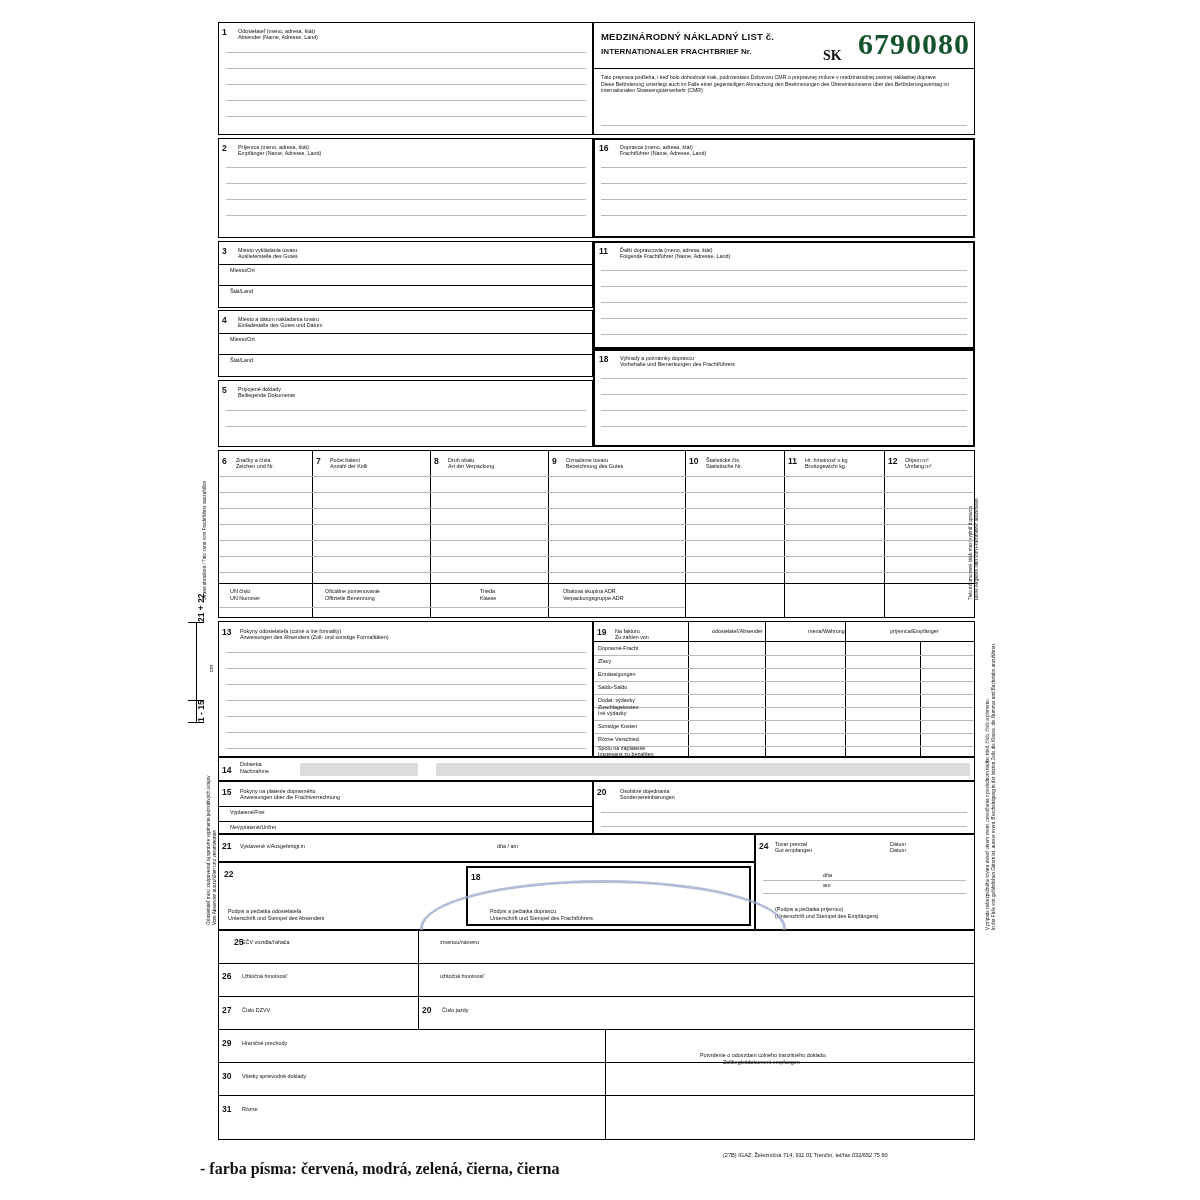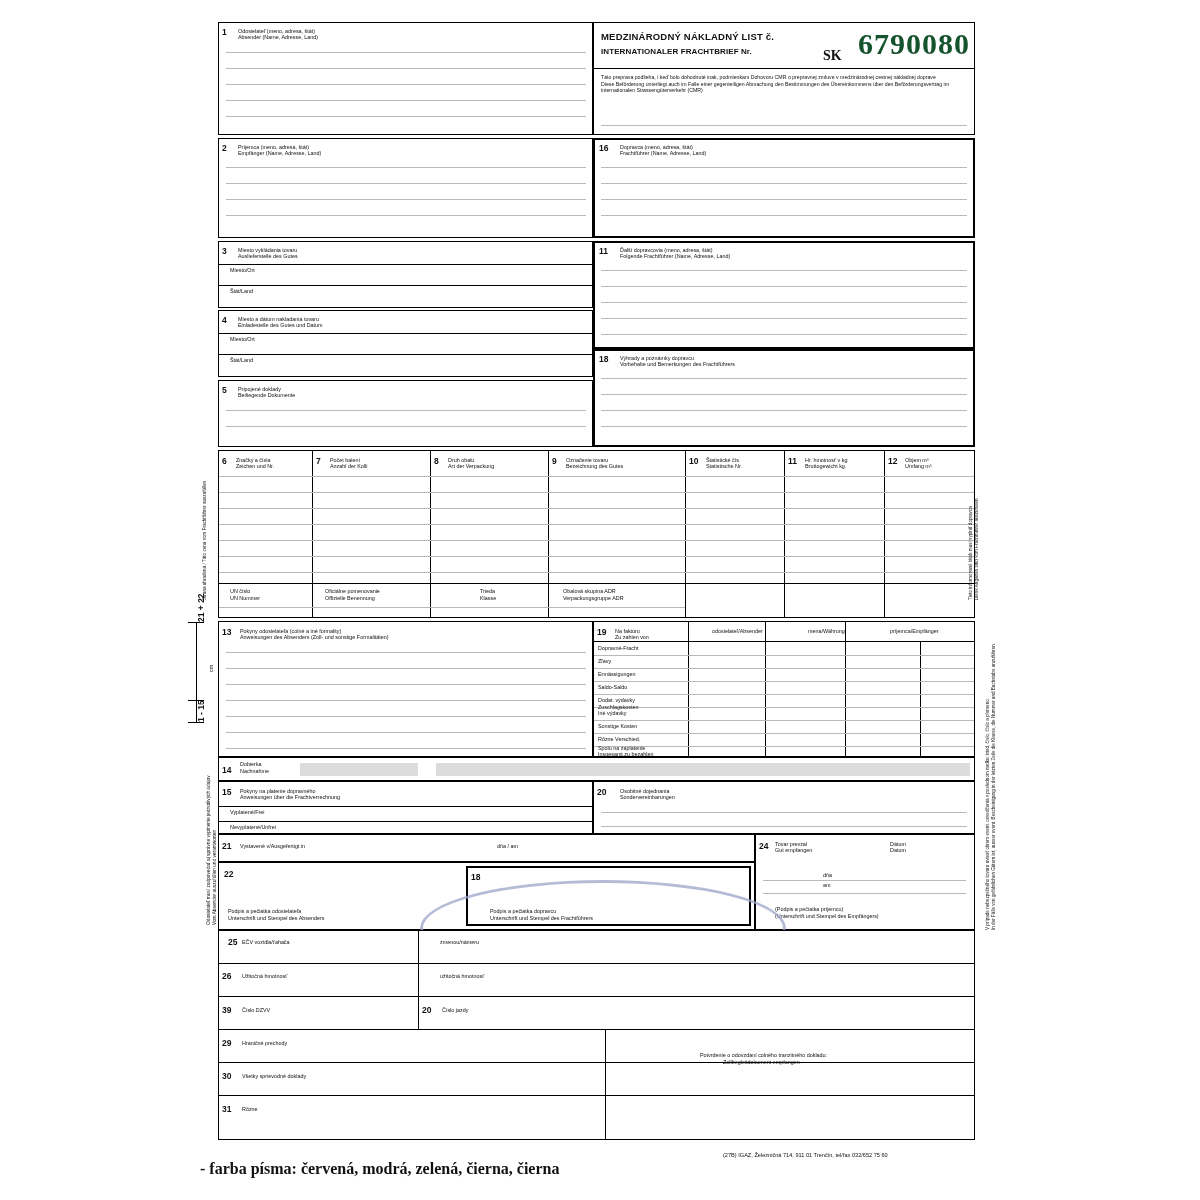--- a/index.html
+++ b/index.html
@@ -272,31 +272,31 @@
   <div class="lbl" style="left:490px;top:915px;">Unterschrift und Stempel des Frachtführers</div>
 
   <div class="wm">
     <div class="ell"></div>
   </div>
 
   <div class="box" style="left:218px;top:930px;width:757px;height:210px;"></div>
 
   <div class="hline" style="left:218px;top:963px;width:757px;"></div>
   <div class="vline" style="left:418px;top:930px;height:99px;"></div>
-  <div class="nb" style="left:228px;top:937px;">25</div>
+  <div class="nb" style="left:234px;top:937px;">25</div>
   <div class="lbl" style="left:242px;top:939px;">EČV vozidla/ťahača</div>
   <div class="lbl" style="left:440px;top:939px;">zmenou/námeru</div>
 
   <div class="hline" style="left:218px;top:996px;width:757px;"></div>
   <div class="nb" style="left:222px;top:971px;">26</div>
   <div class="lbl" style="left:242px;top:973px;">Užitočná hmotnosť</div>
   <div class="lbl" style="left:440px;top:973px;">užitočná hmotnosť</div>
 
   <div class="hline" style="left:218px;top:1029px;width:757px;"></div>
-  <div class="nb" style="left:222px;top:1005px;">39</div>
+  <div class="nb" style="left:222px;top:1005px;">27</div>
   <div class="lbl" style="left:242px;top:1007px;">Číslo DZVV</div>
   <div class="nb" style="left:422px;top:1005px;">20</div>
   <div class="lbl" style="left:442px;top:1007px;">Číslo jazdy</div>
 
   <div class="hline" style="left:218px;top:1062px;width:757px;"></div>
   <div class="nb" style="left:222px;top:1038px;">29</div>
   <div class="lbl" style="left:242px;top:1040px;">Hraničné prechody</div>
 
   <div class="hline" style="left:218px;top:1095px;width:757px;"></div>
   <div class="nb" style="left:222px;top:1071px;">30</div>

